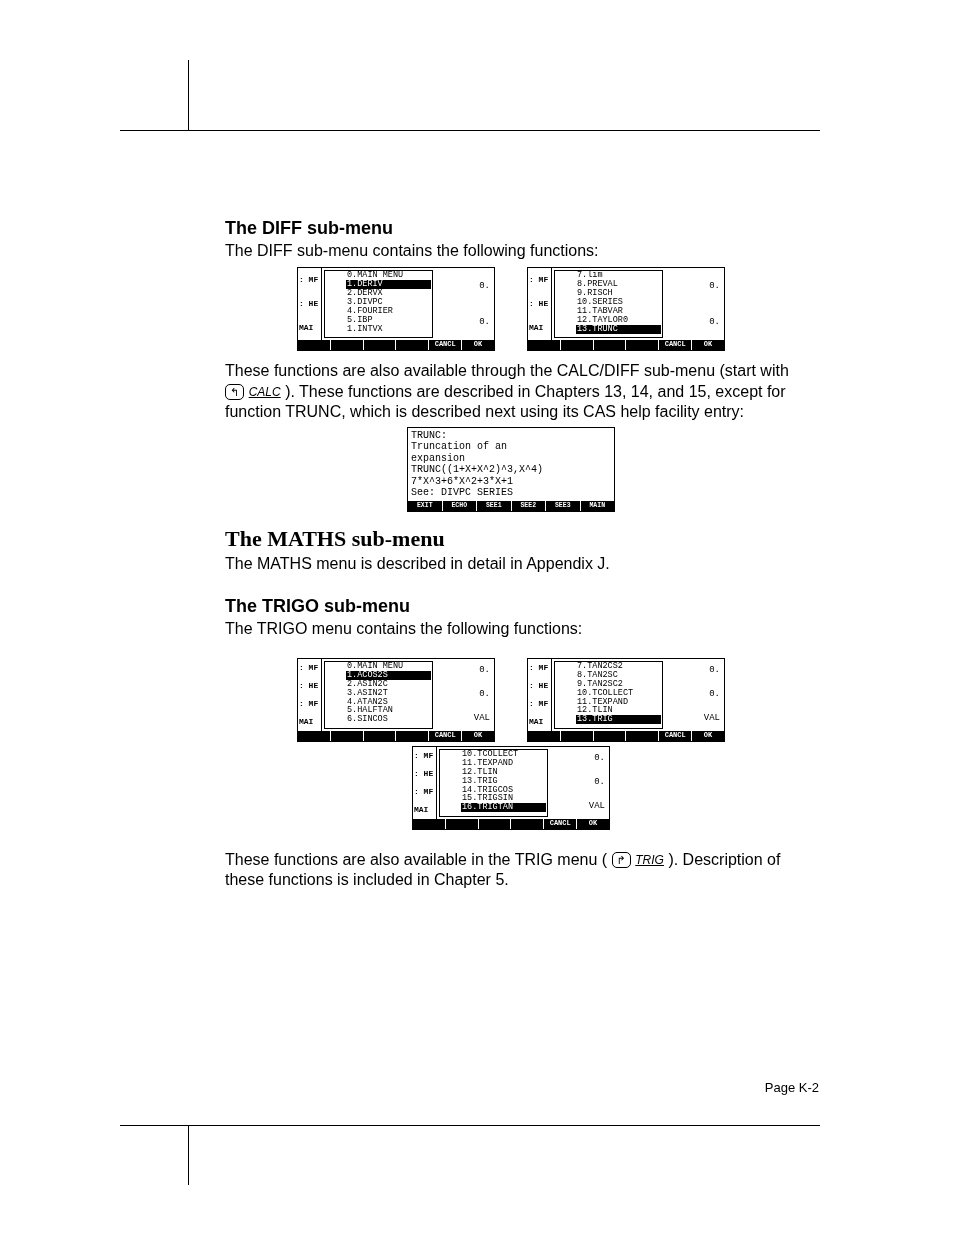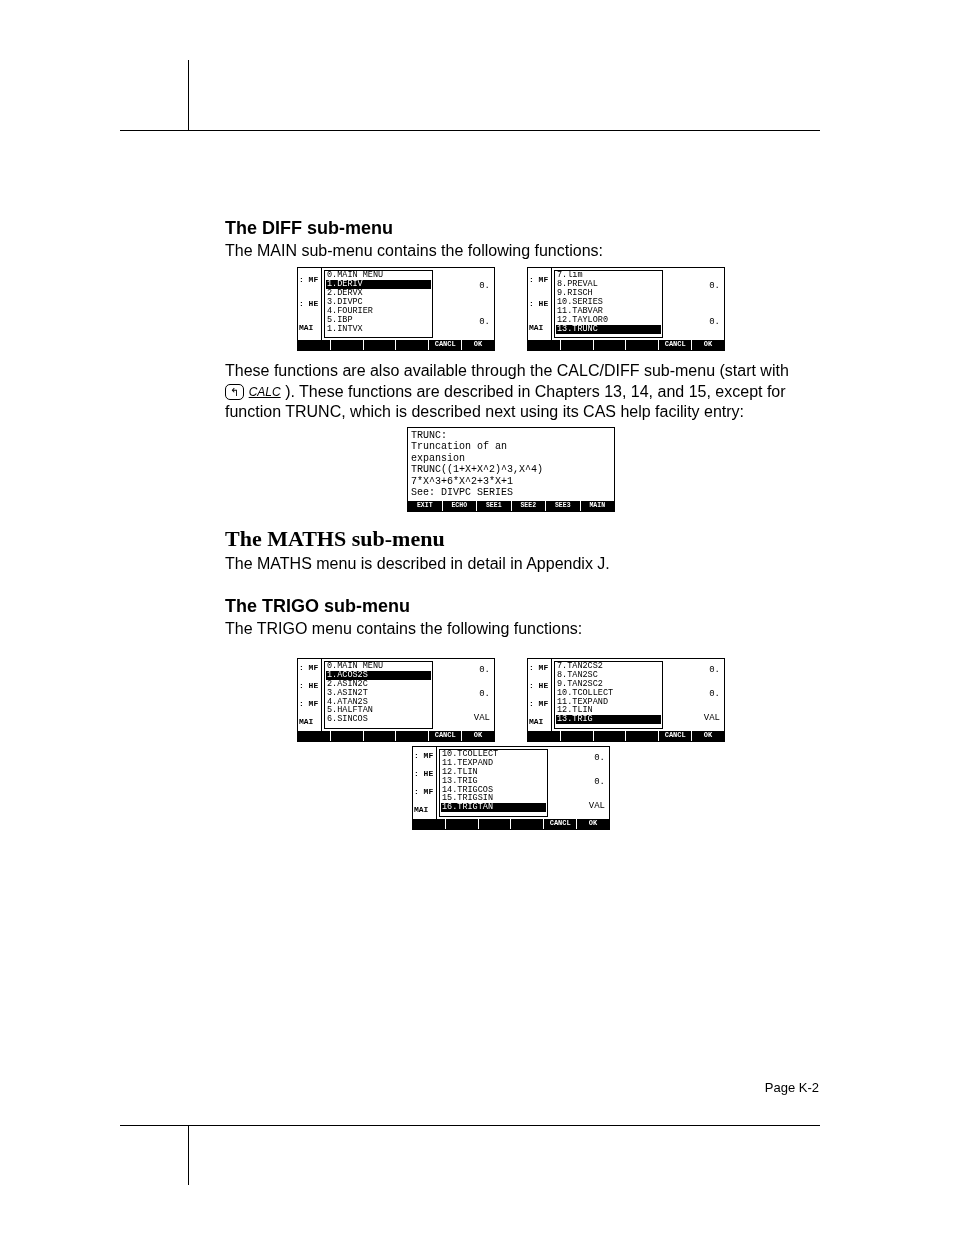--- a/index.html
+++ b/index.html
@@ -126,20 +126,21 @@
     width: 105px;
     border: 1.5px solid #000;
     margin: 2px 0 2px 2px;
     padding: 0 1px;
     overflow: hidden;
   }
   .calc .menu div {
     white-space: nowrap;
     font-size: 8.5px;
     padding: 0 1px;
+    margin-left: 20px;
   }
   .calc .menu .hl {
     background: #000;
     color: #fff;
   }
   .calc .right {
     flex: 1;
     display: flex;
     flex-direction: column;
     justify-content: space-around;
@@ -193,21 +194,21 @@
 </style>
 </head>
 <body>
 
 <div class="rule-top"></div>
 <div class="vline-top"></div>
 
 <div class="content">
 
   <h3>The DIFF sub-menu</h3>
-  <p>The MAIN sub-menu contains the following functions:</p>
+  <p>The DIFF sub-menu contains the following functions:</p>
 
   <div class="calc-row">
     <div class="calc">
       <div class="body">
         <div class="leftstack">
           <span>: MF</span>
           <span>: HE</span>
           <span>MAI</span>
         </div>
         <div class="menu">
@@ -399,18 +400,24 @@
         <span></span>
         <span></span>
         <span>CANCL</span>
         <span>OK</span>
       </div>
     </div>
   </div>
 
   <div style="height:10px"></div>
 
+  <p>
+    <span>These functions are also available in the TRIG menu (</span>
+    <span class="key">↱</span>
+    <span class="klabel">TRIG</span>
+    <span> ).  Description of these functions is included in Chapter 5.</span>
+  </p>
 
 </div>
 
 <div class="rule-bottom"></div>
 <div class="vline-bottom"></div>
 <div class="page-num">Page K-2</div>
 
 </body></html>

